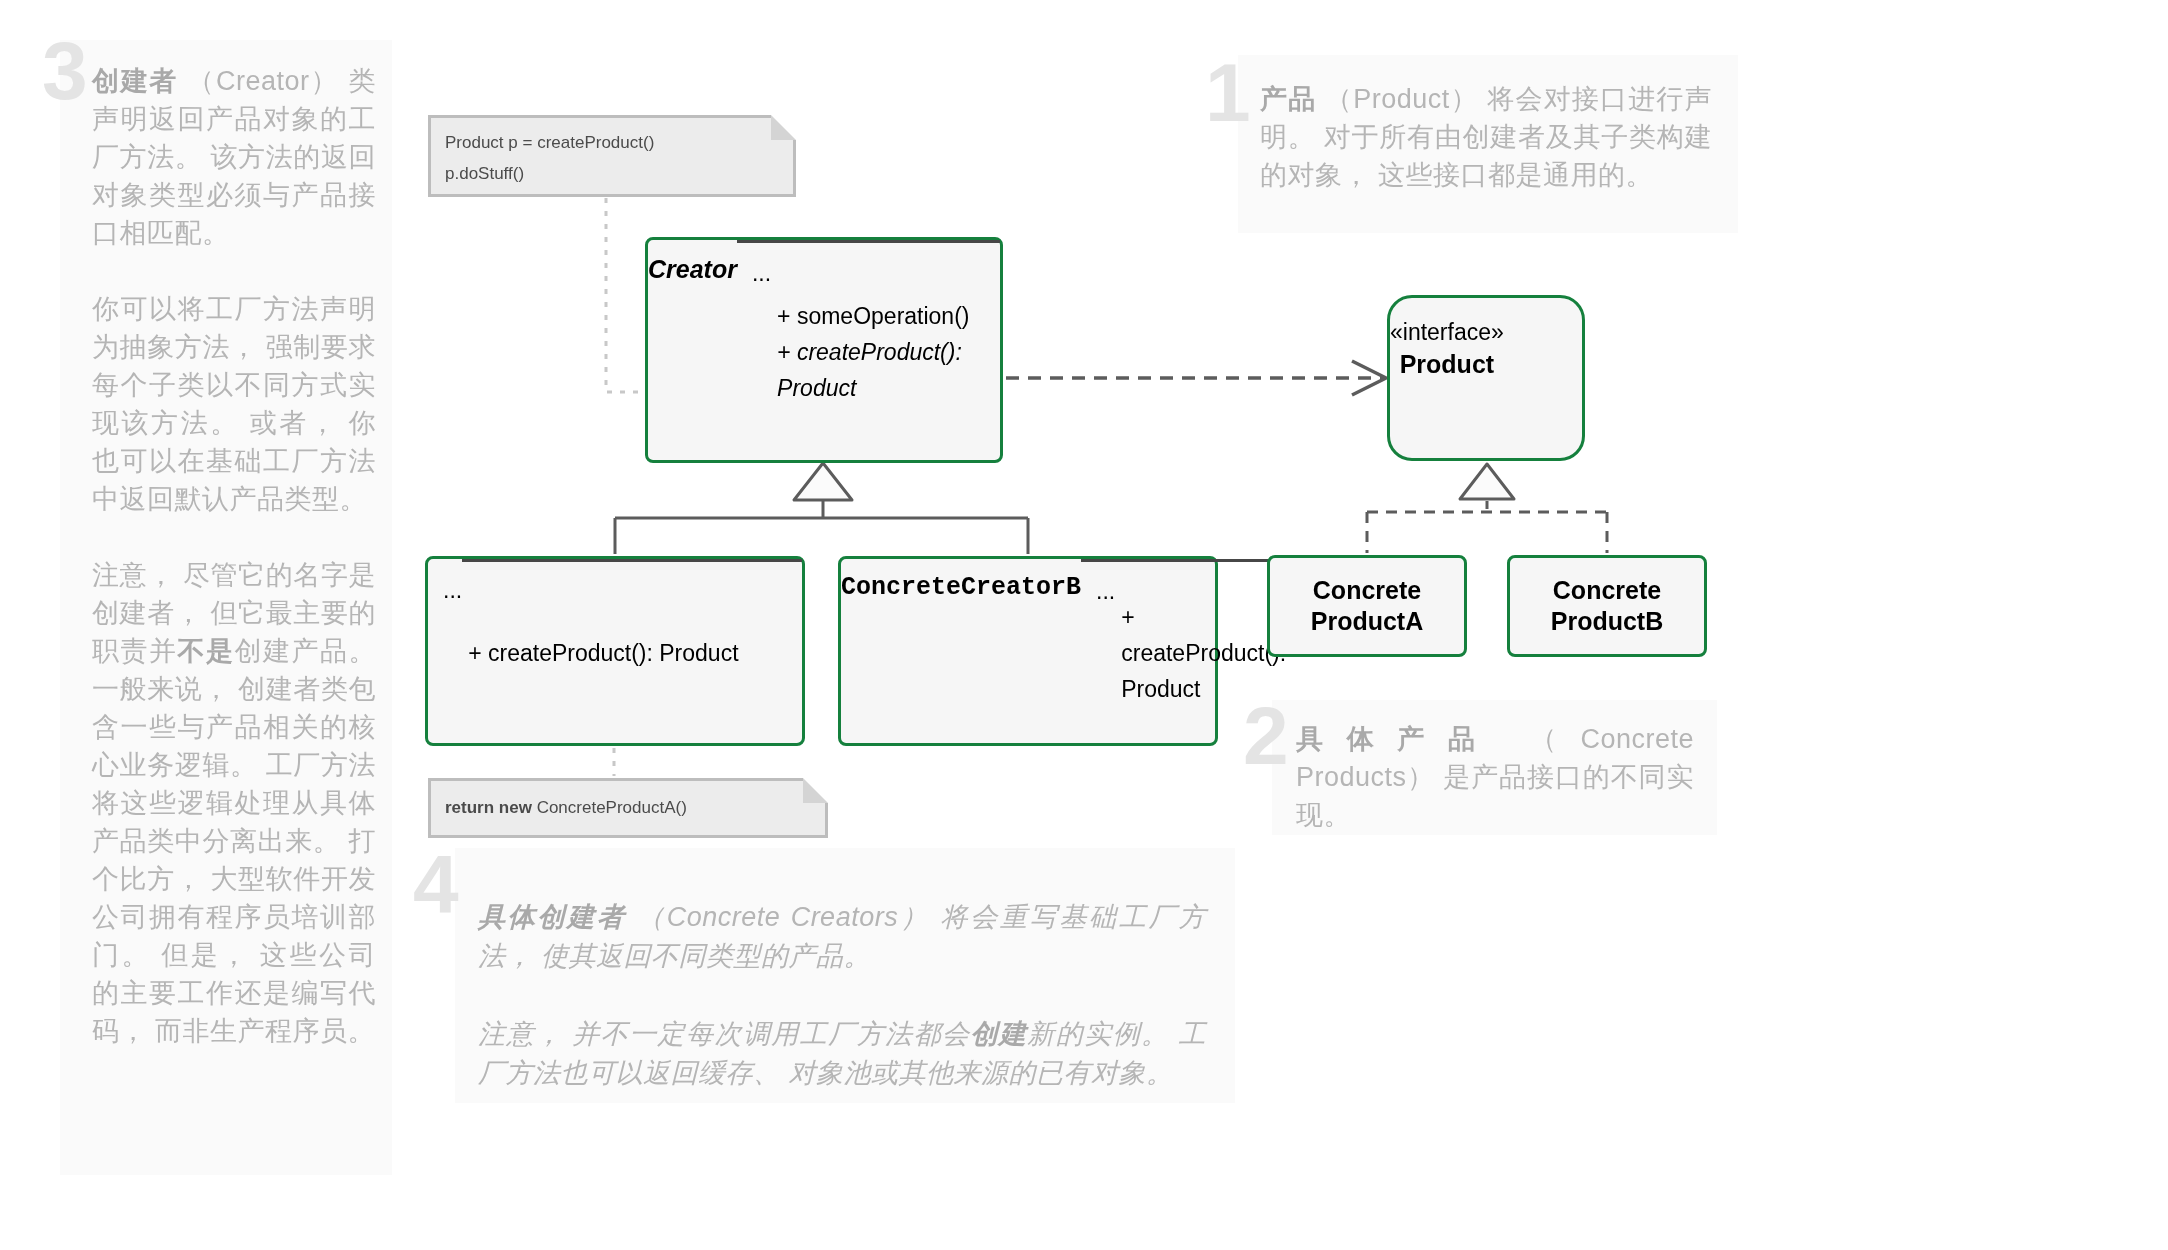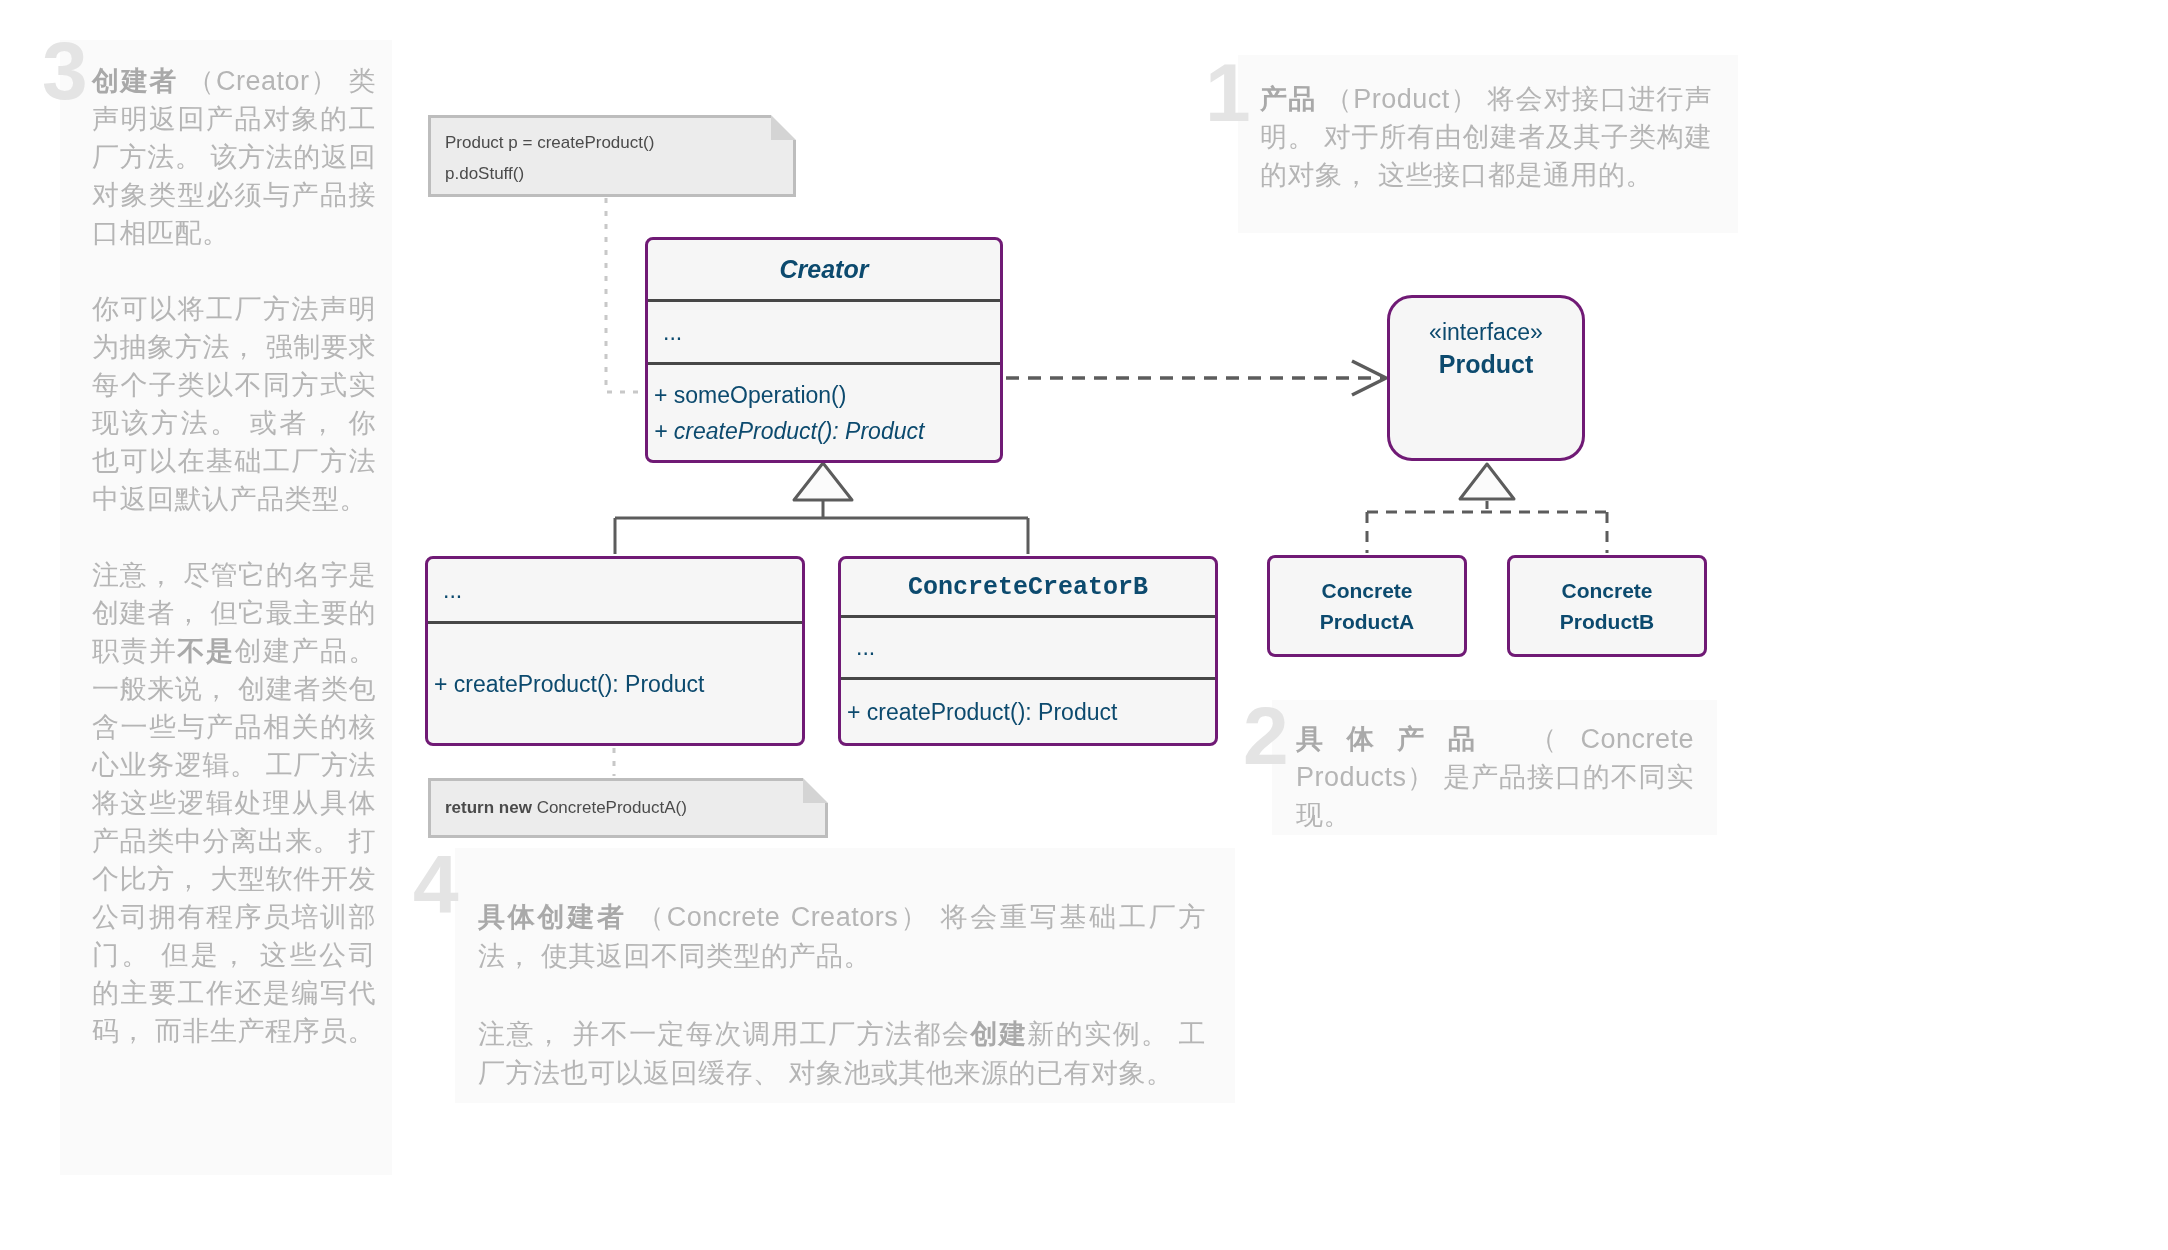--- a/index.html
+++ b/index.html
@@ -11,36 +11,36 @@
   .ann-bg{position:absolute;background:#fafafa;}
   .ann-num{position:absolute;font-weight:bold;color:#e4e4e4;font-size:82px;line-height:1;}
   .ann-text{position:absolute;color:#b5b5b5;font-size:27px;line-height:38px;
             text-align:justify;letter-spacing:.5px;}
   .ann-text p{margin:0 0 38px 0;}
   .ann-text p:last-child{margin-bottom:0;}
   .ann-text b{font-weight:bold;color:#a9a9a9;}
 
   
   .uml-box{position:absolute;box-sizing:border-box;background:#f6f6f6;
-           border:3px solid #701a75;border-radius:8px;color:#0c4a6e;
-           display:flex;flex-direction:column;}
+           border:3px solid #15803d;border-radius:8px;color:#000000;
+           display:flex;flex-direction:row;}
   .uml-row{box-sizing:border-box;border-top:3px solid #474747;}
   .uml-row:first-child{border-top:none;}
   .uml-title{display:flex;align-items:center;justify-content:center;
              font-size:25px;font-weight:bold;}
   .uml-title.italic{font-style:italic;}
   .uml-fields{display:flex;align-items:center;padding-left:15px;font-size:23px;}
   .uml-methods{flex:1;display:flex;flex-direction:column;justify-content:center;
                padding-left:6px;font-size:23px;line-height:36px;}
   .uml-methods .italic{font-style:italic;}
   .iface-head{display:flex;flex-direction:column;align-items:center;justify-content:center;
               line-height:32px;}
   .iface-stereo{font-size:23px;font-weight:normal;font-style:normal;}
   .prod-box{align-items:center;justify-content:center;text-align:center;
-            font-size:21px;font-weight:bold;line-height:31px;}
+            font-size:25px;font-weight:bold;line-height:31px;}
 
   
   .note{position:absolute;box-sizing:border-box;background:#ececec;
         border:3px solid #bdbdbd;color:#4b4b4b;font-size:17px;}
   .note b{font-weight:bold;}
   .note-fold{position:absolute;top:-3px;right:-3px;width:25px;height:25px;background:#ffffff;}
   .note-fold::before{content:'';position:absolute;top:0;left:0;width:0;height:0;
         border-bottom:25px solid #d4d4d4;border-right:25px solid transparent;}
   .note-client{left:428px;top:115px;width:368px;height:82px;padding:9px 14px;line-height:31px;}
   .note-return{left:428px;top:778px;width:400px;height:60px;padding:0 14px;
@@ -70,21 +70,21 @@
   </div>
 
   <div class="ann-text" style="left:1260px;top:80px;width:452px;">
     <p><b>产品</b><span> （Product） 将会对接口进行声明。 对于所有由创建者及其子类构建的对象， 这些接口都是通用的。</span></p>
   </div>
 
   <div class="ann-text" style="left:1296px;top:720px;width:398px;">
     <p><b>具体产品</b><span> （Concrete Products） 是产品接口的不同实现。</span></p>
   </div>
 
-  <div class="ann-text" style="left:478px;top:898px;width:728px;line-height:39px;">
+  <div class="ann-text" style="left:478px;top:898px;width:728px;line-height:39px;font-style:italic;">
     <p style="margin-bottom:39px;"><b>具体创建者</b><span> （Concrete Creators） 将会重写基础工厂方法， 使其返回不同类型的产品。</span></p>
     <p><span>注意， 并不一定每次调用工厂方法都会</span><b>创建</b><span>新的实例。 工厂方法也可以返回缓存、 对象池或其他来源的已有对象。</span></p>
   </div>
 
   <svg class="wires" width="2168" height="1250" viewBox="0 0 2168 1250">
 
     <path d="M606,198 L606,392 L643,392" fill="none" stroke="#c8c8c8" stroke-width="3" stroke-dasharray="5 8"></path>
 
     <path d="M614,748 L614,776" fill="none" stroke="#c8c8c8" stroke-width="3" stroke-dasharray="5 8"></path>
 

